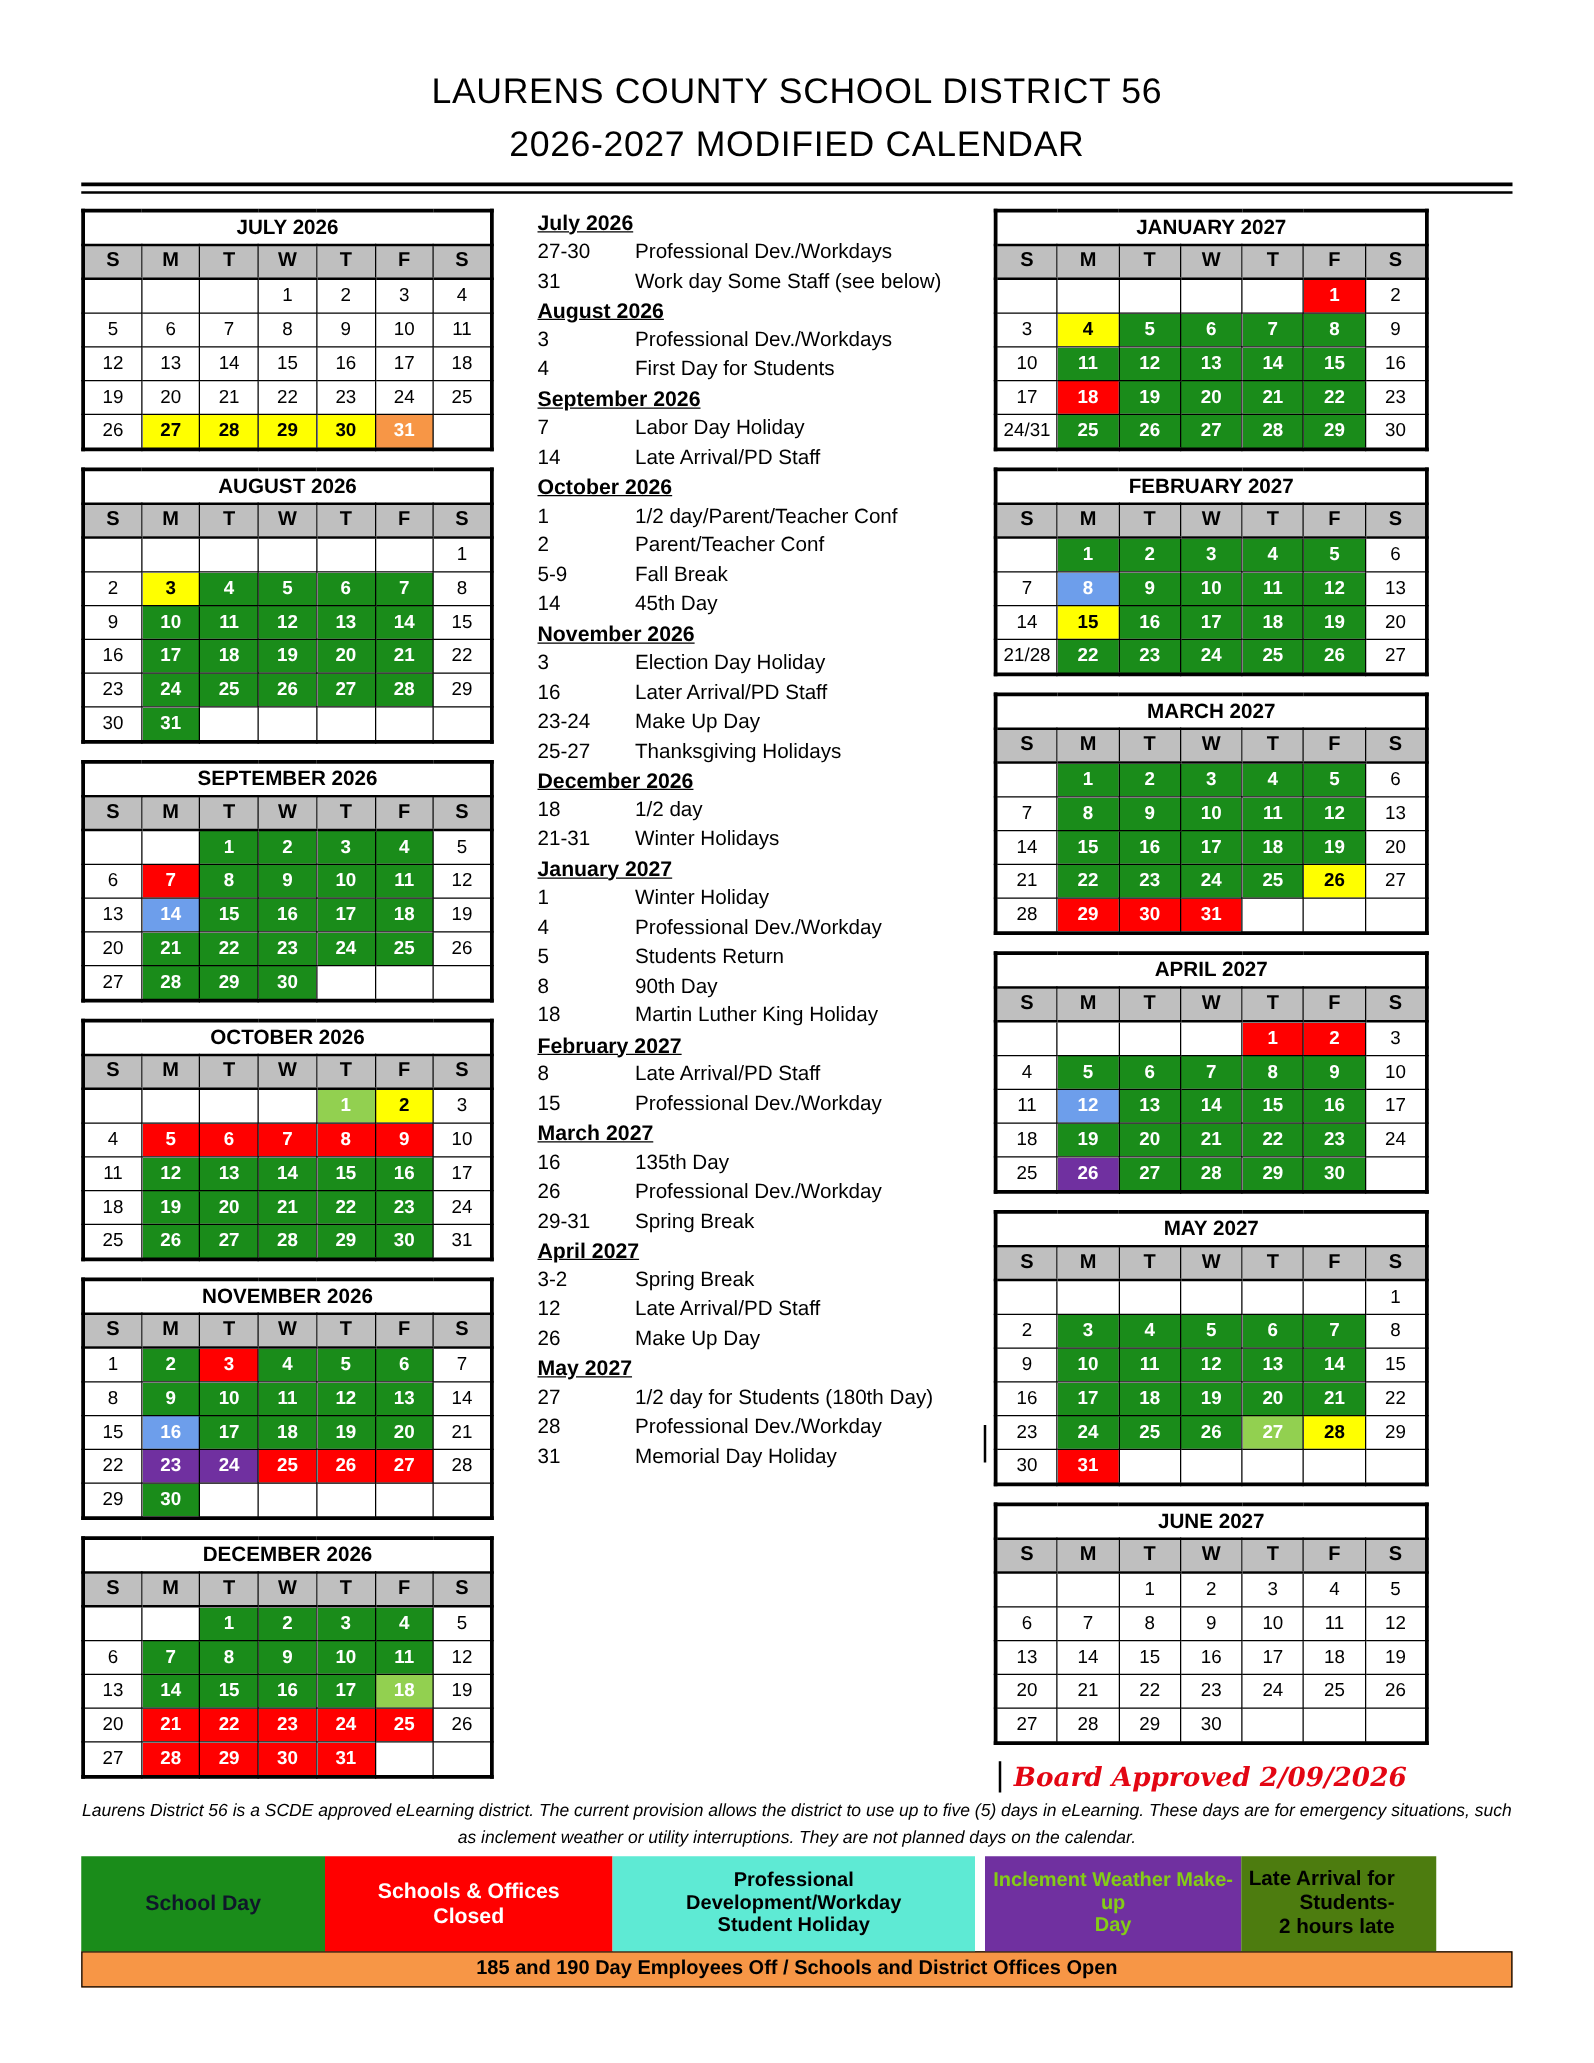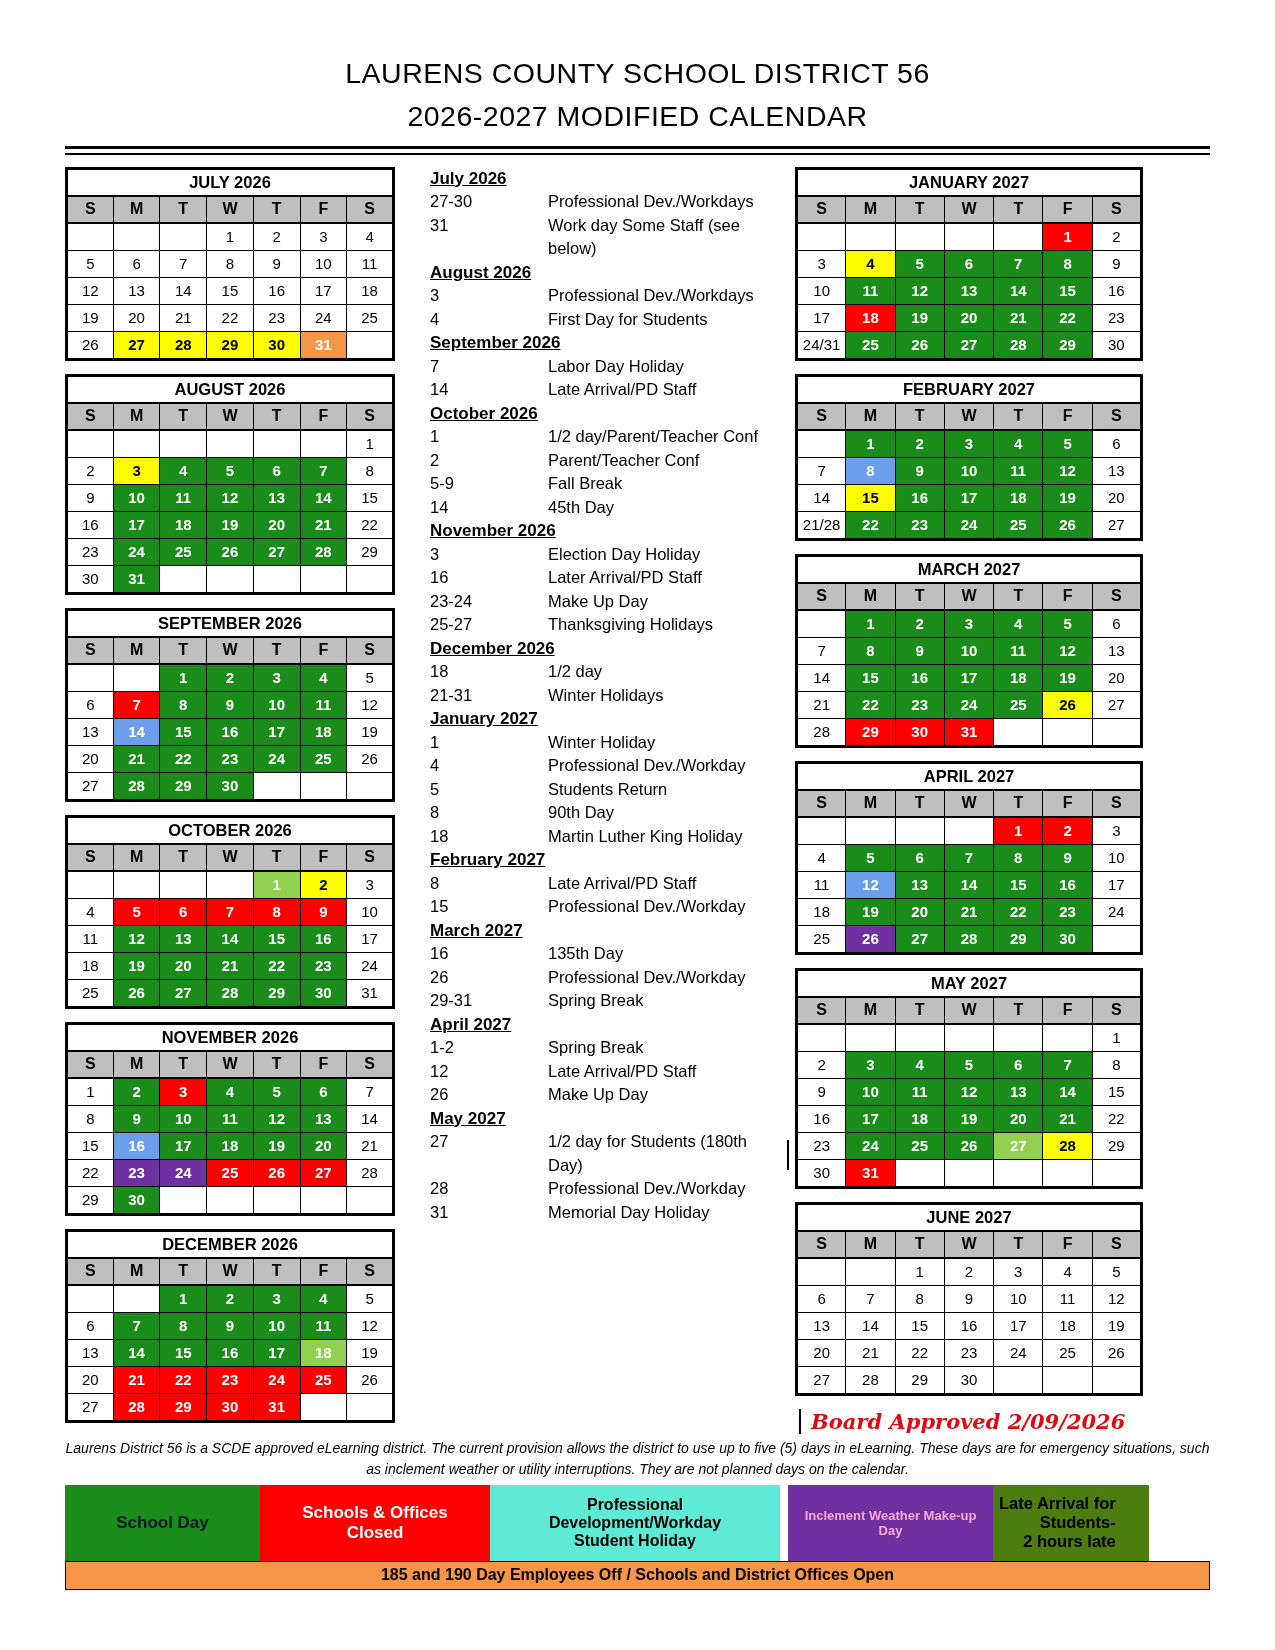--- a/index.html
+++ b/index.html
@@ -20,35 +20,35 @@
   td.c-r{background:#FF0000;color:#fff;font-weight:bold;}
   td.c-y{background:#FFFF00;color:#000;font-weight:bold;}
   td.c-b{background:#6D9EEB;color:#fff;font-weight:bold;}
   td.c-p{background:#7030A0;color:#fff;font-weight:bold;}
   td.c-l{background:#92D050;color:#fff;font-weight:bold;}
   td.c-o{background:#F79646;color:#fff;font-weight:bold;}
   #events{font-size:16.5px;}
   .ev-head{font-weight:bold;text-decoration:underline;font-size:17px;line-height:23.5px;}
   .ev-row{display:flex;line-height:23.5px;}
   .ev-date{width:78px;flex:none;}
-  .ev-label{flex:1;margin-left:40px;}
+  .ev-label{flex:1;}
   #interim{border-collapse:collapse;border:4px double #000;margin-top:108px;margin-left:18px;}
   #interim td{border:3px double #000;padding:1px 5px;white-space:nowrap;}
   #interim td.it-h{font-weight:bold;font-size:17px;}
   #interim td.it-v{font-weight:bold;font-size:14.5px;width:80px;}
   #interim td.it-big{font-weight:bold;font-size:20px;width:92px;}
   .board{margin-top:4px;margin-left:4px;border-left:2px solid #000;padding-left:10px;color:#E30613;
          font-family:"DejaVu Serif",serif;font-style:italic;font-weight:bold;font-size:21px;}
   .disclaimer{margin-top:2px;text-align:center;font-style:italic;font-size:14px;line-height:1.5;}
   .legend{display:flex;margin-top:5px;height:76px;}
   .lg{display:flex;align-items:center;justify-content:center;font-weight:bold;text-align:center;white-space:pre-line;}
   .lg0{width:195px;background:#1A8C1A;color:#0f172a;font-size:17px;}
   .lg1{width:230px;background:#FF0000;color:#fff;font-size:17px;}
   .lg2{width:290px;background:#5eead4;color:#000;font-size:16px;}
-  .lg3{width:205px;background:#7030A0;color:#f9a8d4;font-size:13px;margin-left:8px;}
+  .lg3{width:205px;background:#7030A0;color:#84cc16;font-size:16px;margin-left:8px;}
   .lg4{width:150px;background:#4d7c0f;color:#000;font-size:16.5px;text-align:right;justify-content:flex-start;padding-left:6px;}
   .footer-bar{height:27px;background:#F79646;border:1px solid #000;text-align:center;font-weight:bold;
               font-size:16px;line-height:26px;}
   .stray{position:absolute;left:787px;top:1140px;width:2px;height:30px;background:#000;}
 </style>
 </head>
 <body>
 
 <div class="page">
   <div class="title">
@@ -546,21 +546,21 @@
           <div class="ev-row">
             <span class="ev-date">26</span>
             <span class="ev-label">Professional Dev./Workday</span>
           </div>
           <div class="ev-row">
             <span class="ev-date">29-31</span>
             <span class="ev-label">Spring Break</span>
           </div>
           <div class="ev-head">April 2027</div>
           <div class="ev-row">
-            <span class="ev-date">1-2</span>
+            <span class="ev-date">3-2</span>
             <span class="ev-label">Spring Break</span>
           </div>
           <div class="ev-row">
             <span class="ev-date">12</span>
             <span class="ev-label">Late Arrival/PD Staff</span>
           </div>
           <div class="ev-row">
             <span class="ev-date">26</span>
             <span class="ev-label">Make Up Day</span>
           </div>

